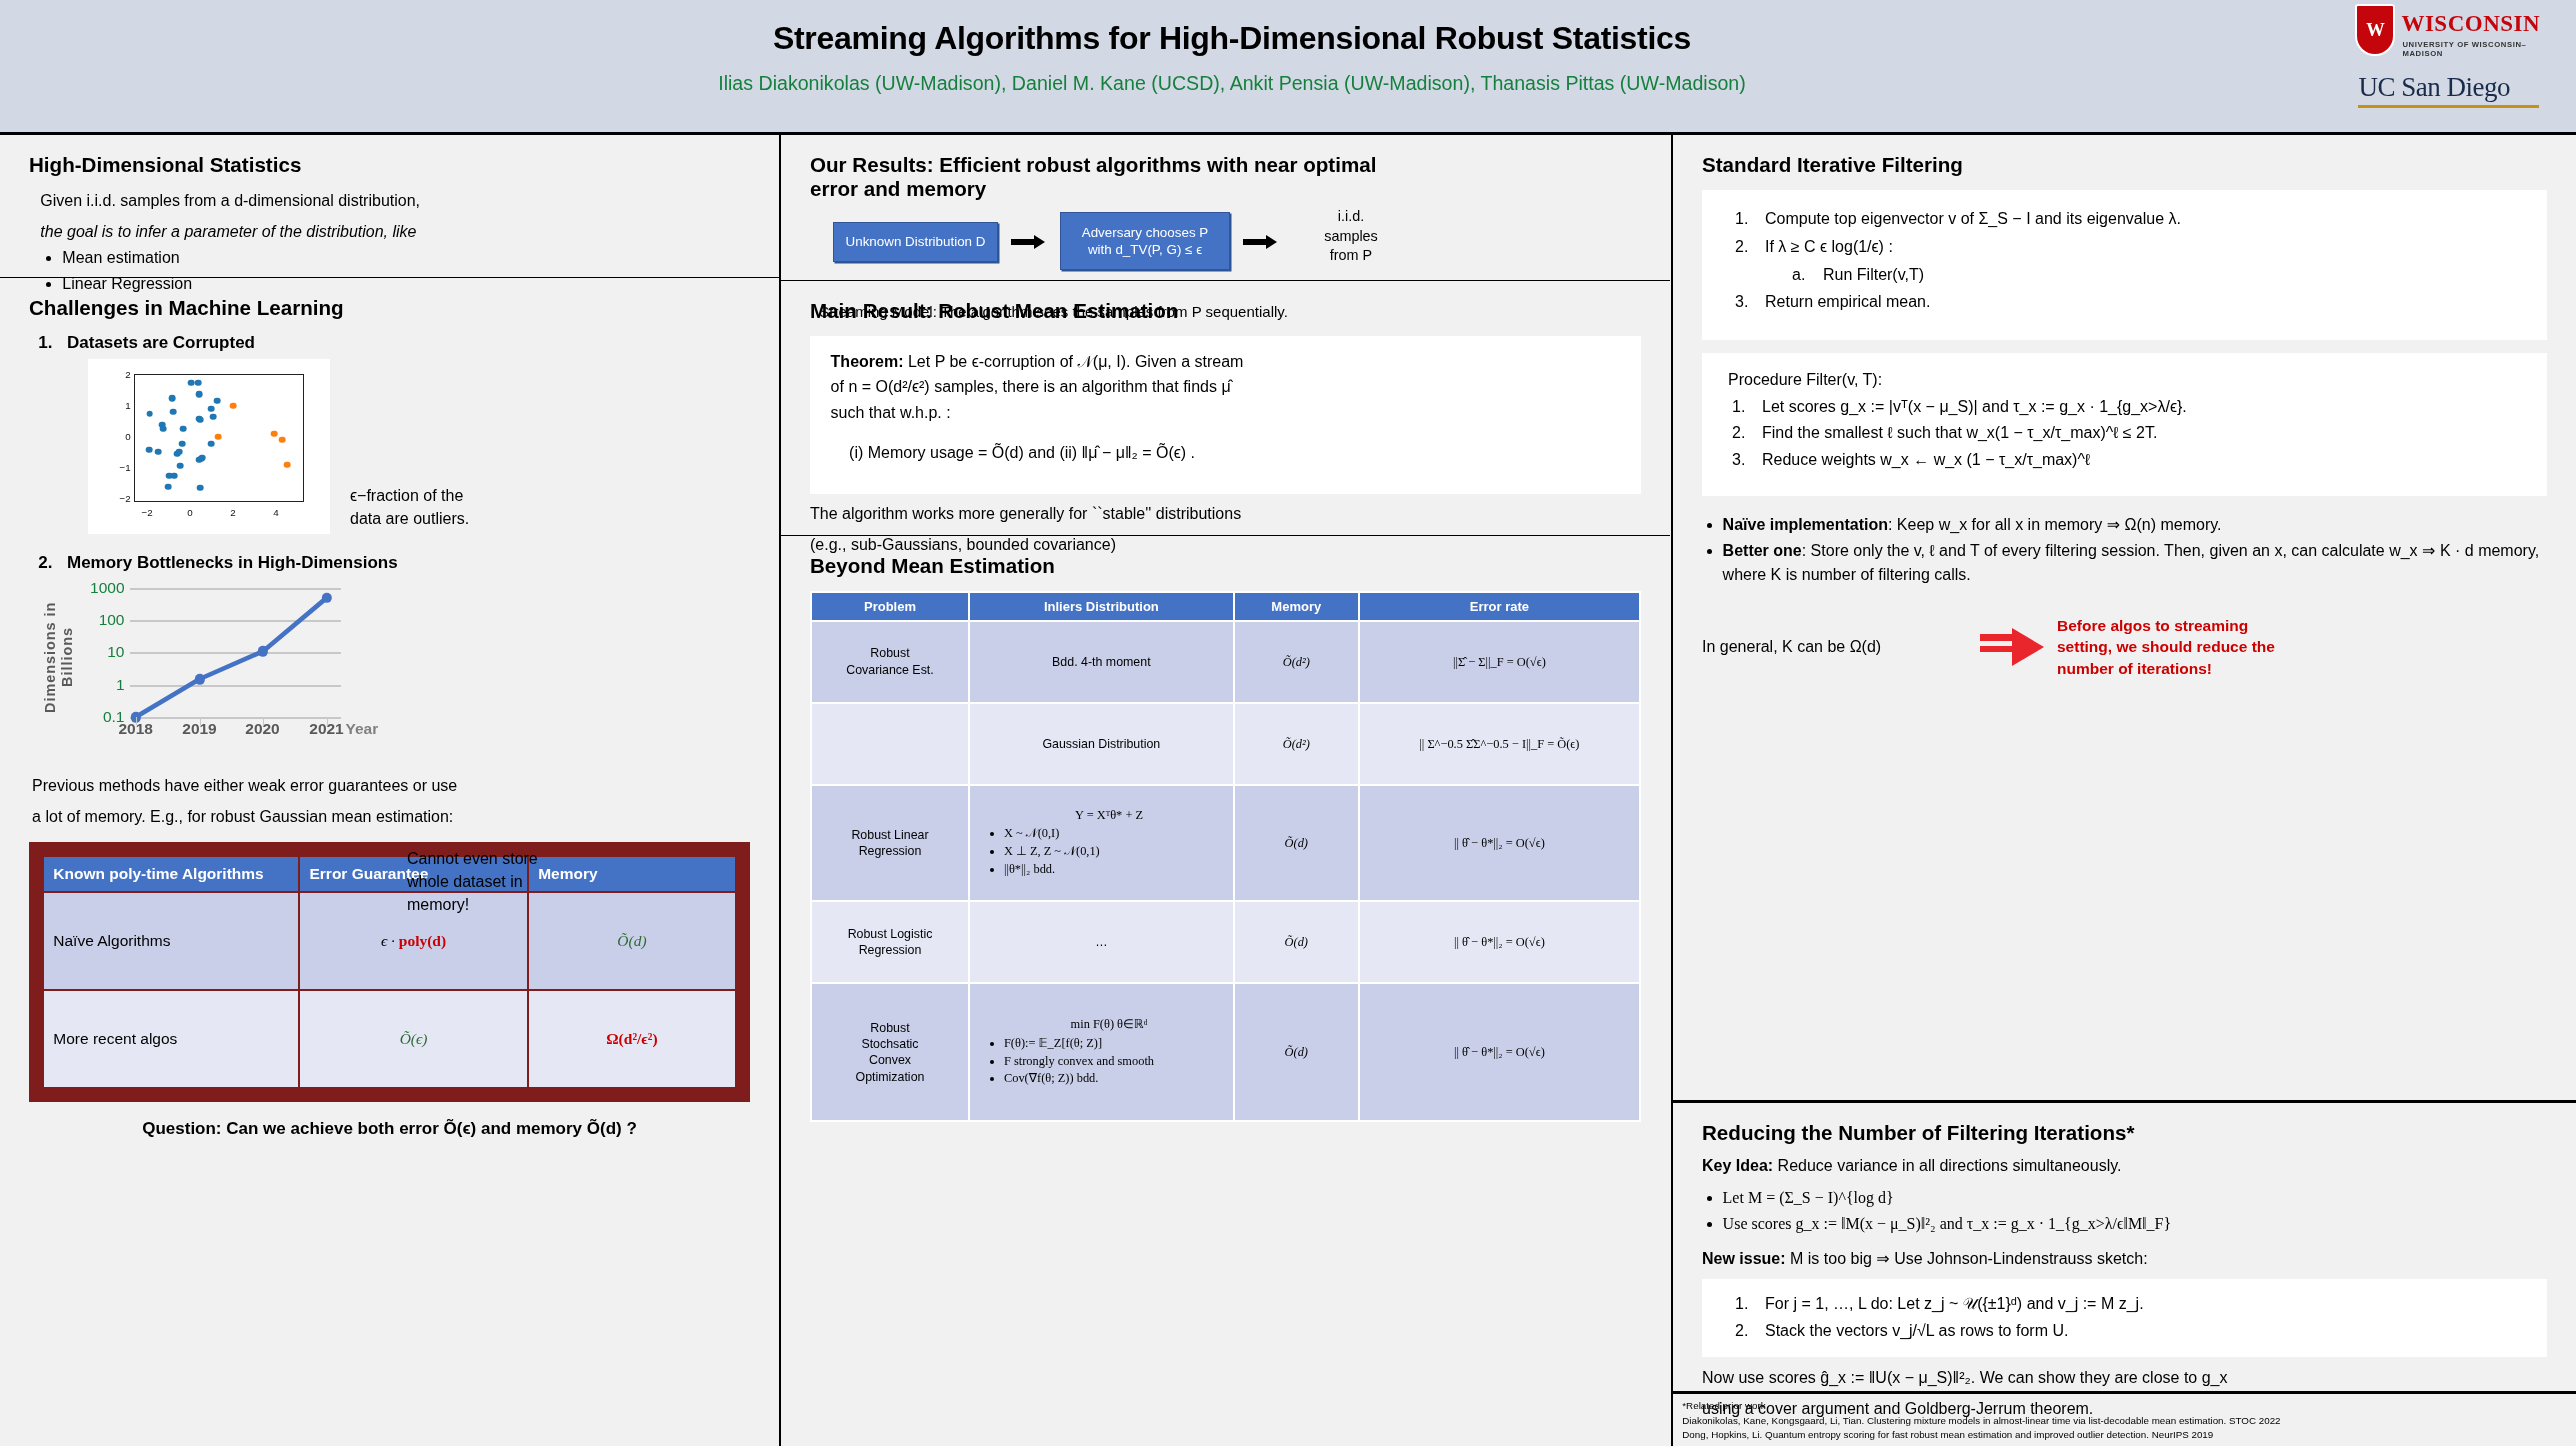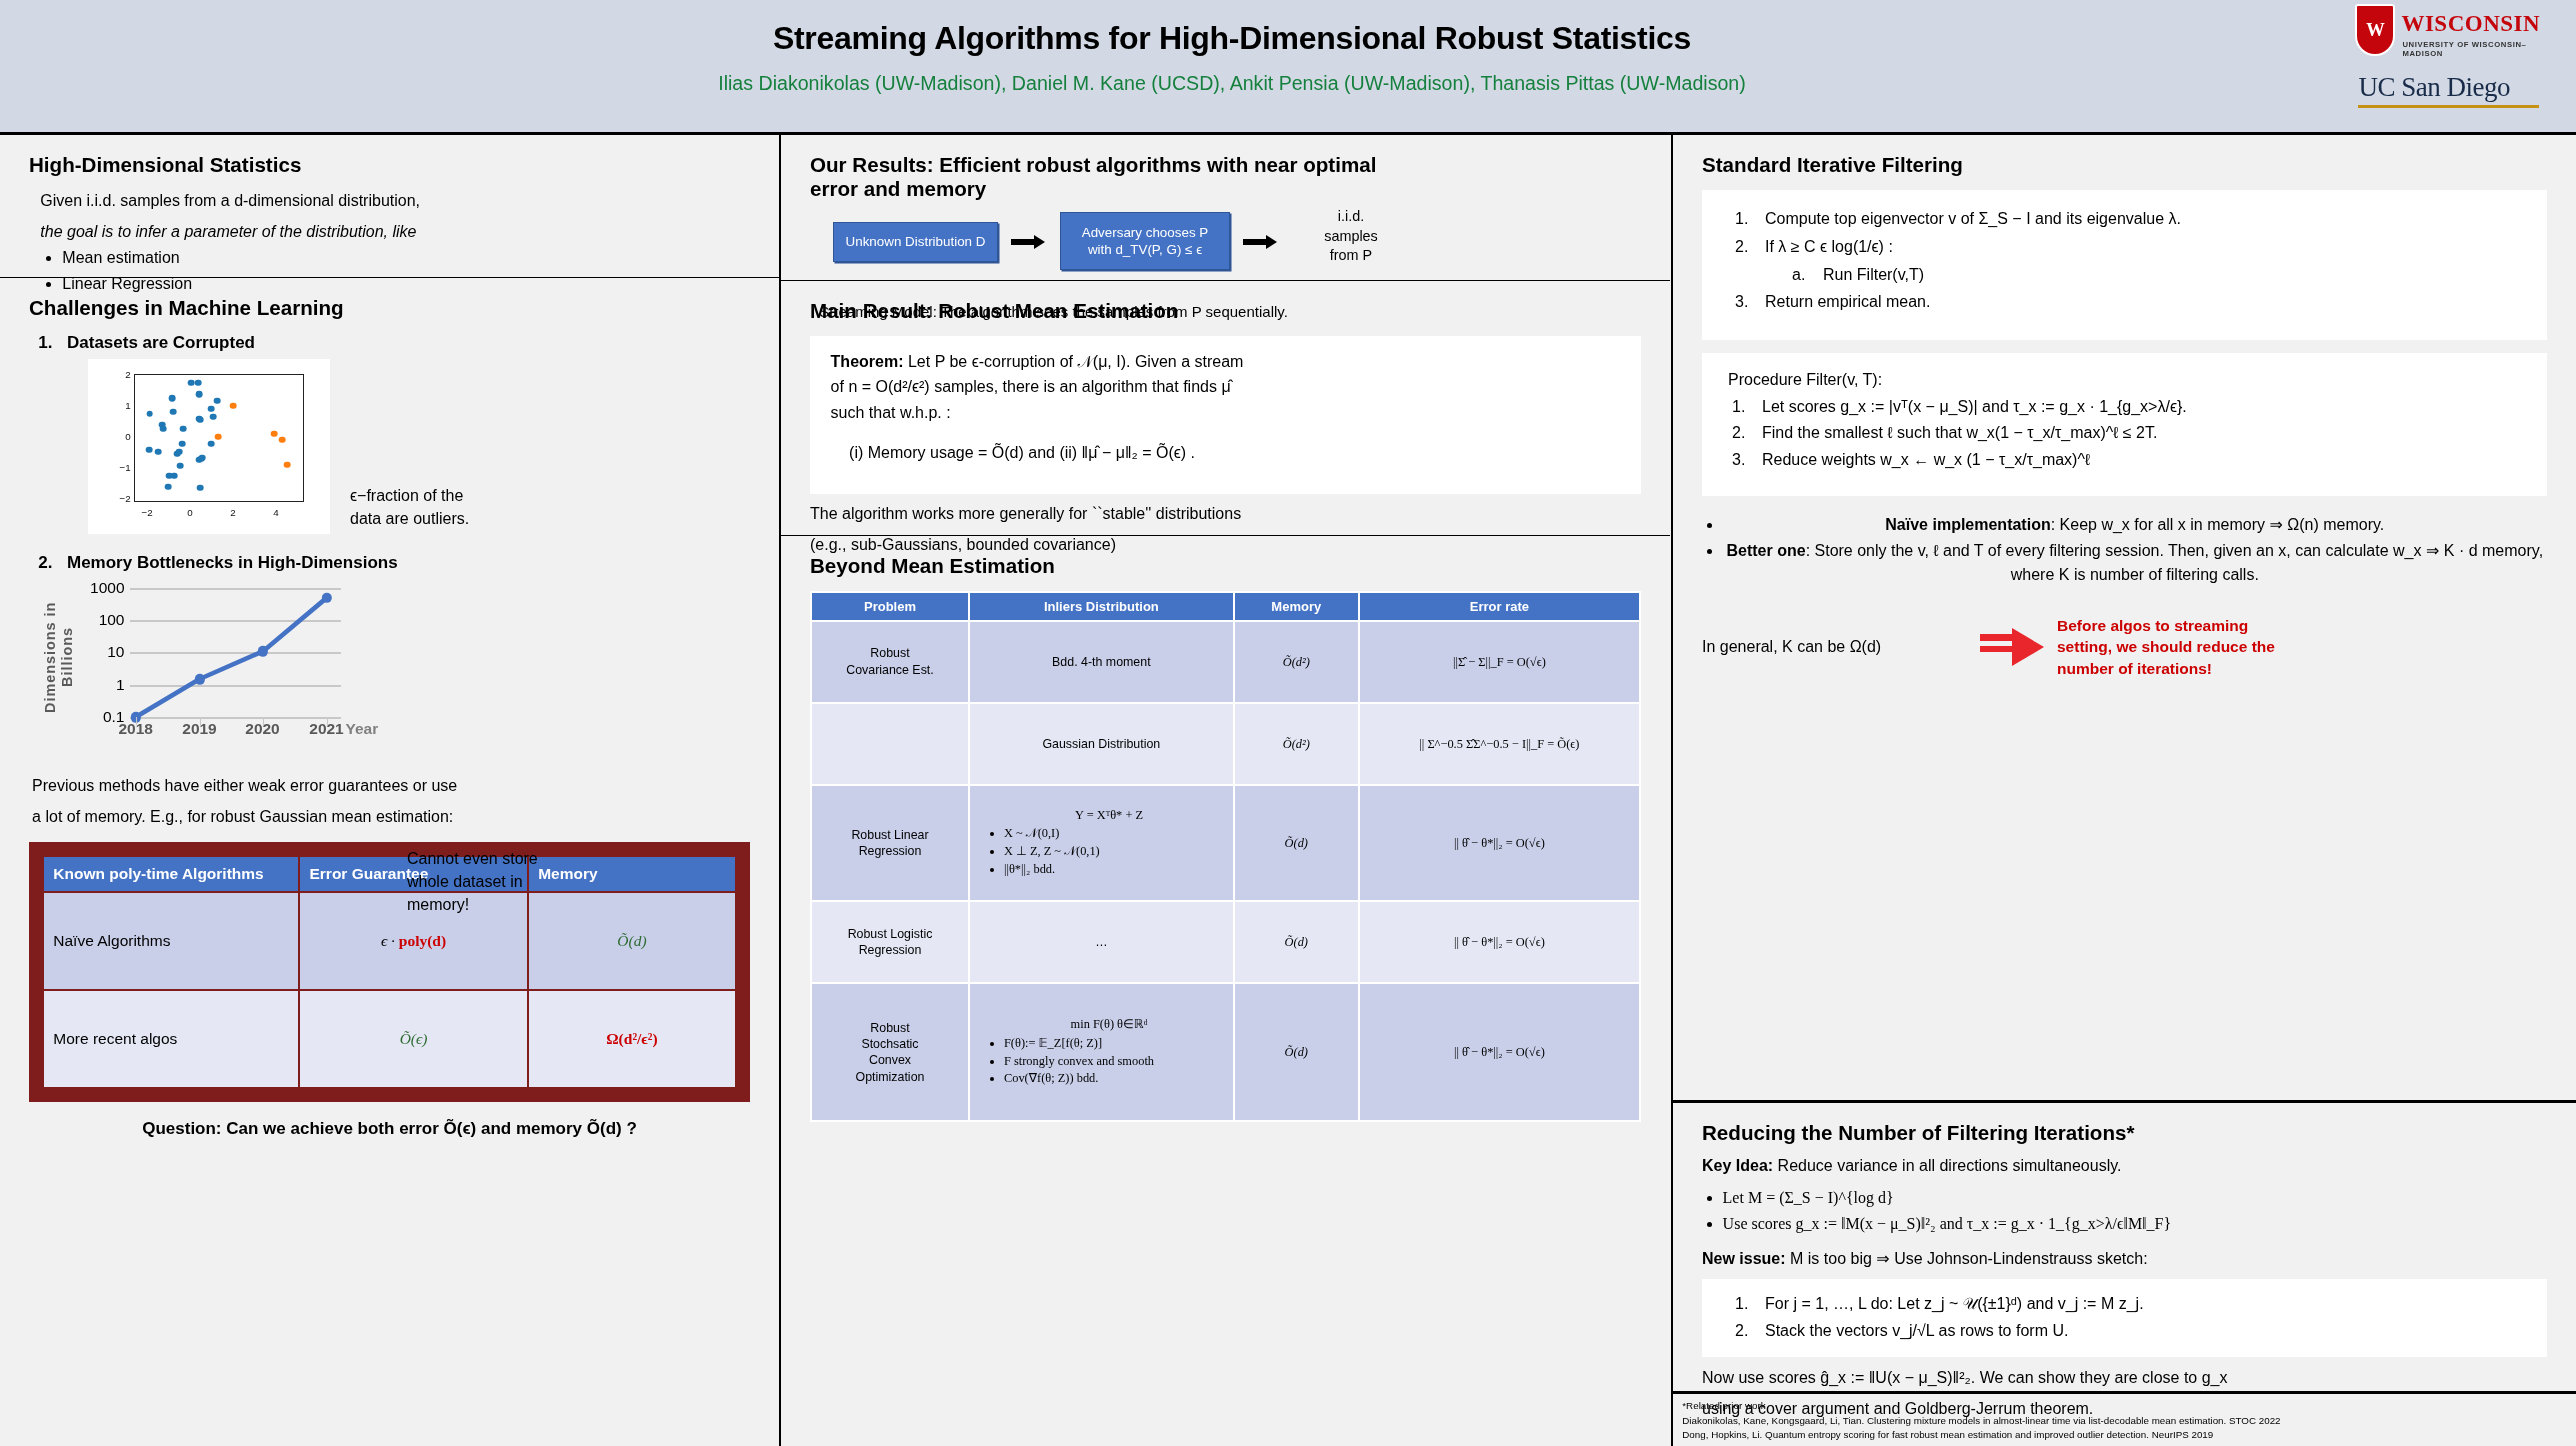--- a/index.html
+++ b/index.html
@@ -93,21 +93,21 @@
   
   .line-wrap{position:relative;width:361px;height:160px;margin:3.1px 0 0 18.5px;}
   .lc-ylabel{
     position:absolute;left:0px;top:14.4px;width:21.6px;height:129px;
     display:flex;align-items:center;justify-content:center;
     font-size:14.4px;font-weight:bold;color:#5a5a5a;letter-spacing:1px;
     writing-mode:vertical-rl;transform:rotate(180deg);text-align:center;line-height:1.15;
   }
   .lc-plot{position:absolute;left:82px;top:9.3px;width:211px;height:129px;}
   .lc-grid{position:absolute;left:0;width:100%;height:1.5px;background:#c8c8c8;}
-  .lc-tick{position:absolute;left:-57px;width:52px;text-align:right;font-size:15.5px;color:#000000;transform:translateY(-50%);}
+  .lc-tick{position:absolute;left:-57px;width:52px;text-align:right;font-size:15.5px;color:#15803d;transform:translateY(-50%);}
   .lc-xtick{position:absolute;top:132px;font-size:15.5px;font-weight:bold;color:#595959;transform:translateX(-50%);}
   .lc-xyear{position:absolute;top:132px;font-size:15.5px;font-weight:bold;color:#808080;}
   .lc-dot{position:absolute;width:10.3px;height:10.3px;border-radius:50%;background:#4472c4;transform:translate(-50%,-50%);}
   .lc-vtick{position:absolute;width:1.5px;height:7.2px;background:#c8c8c8;bottom:-7.2px;}
 
   
   table.t{border-collapse:separate;border-spacing:2.6px;width:100%;}
   table.t th{
     background:#4472c4;color:#fff;font-size:15.5px;font-weight:bold;
     text-align:left;padding:8.2px 9.3px;vertical-align:top;
@@ -466,21 +466,21 @@
           <span style="position:absolute;left:4.1px">1.</span><span>Let scores g_x := |vᵀ(x − μ_S)| and τ_x := g_x · 1_{g_x&gt;λ/ϵ}.</span>
         </div>
         <div class="body-t" style="padding-left:34px;position:relative;margin-bottom:4.1px;">
           <span style="position:absolute;left:4.1px">2.</span><span>Find the smallest ℓ such that w_x(1 − τ_x/τ_max)^ℓ ≤ 2T.</span>
         </div>
         <div class="body-t" style="padding-left:34px;position:relative;">
           <span style="position:absolute;left:4.1px">3.</span><span>Reduce weights w_x ← w_x (1 − τ_x/τ_max)^ℓ</span>
         </div>
       </div>
 
-      <ul class="plain" style="margin-top:17.5px;padding-left:20.6px;text-align:center;">
+      <ul class="plain" style="margin-top:17.5px;padding-left:20.6px;">
         <li><span class="bold">Naïve implementation</span><span>: Keep w_x for all x in memory ⇒ Ω(n) memory.</span></li>
         <li><span class="bold">Better one</span><span>: Store only the v, ℓ and T of every filtering session. Then, given an x, can calculate w_x ⇒ K · d memory, where K  is number of filtering calls.</span></li>
       </ul>
 
       <div style="display:flex;align-items:center;margin-top:29px;">
         <div class="body-t" style="width:278px;margin:0;">In general, K can be Ω(d)</div>
         <div class="redarrow">
           <span class="b1"></span>
             <span class="b2"></span>
             <span class="tip"></span>

